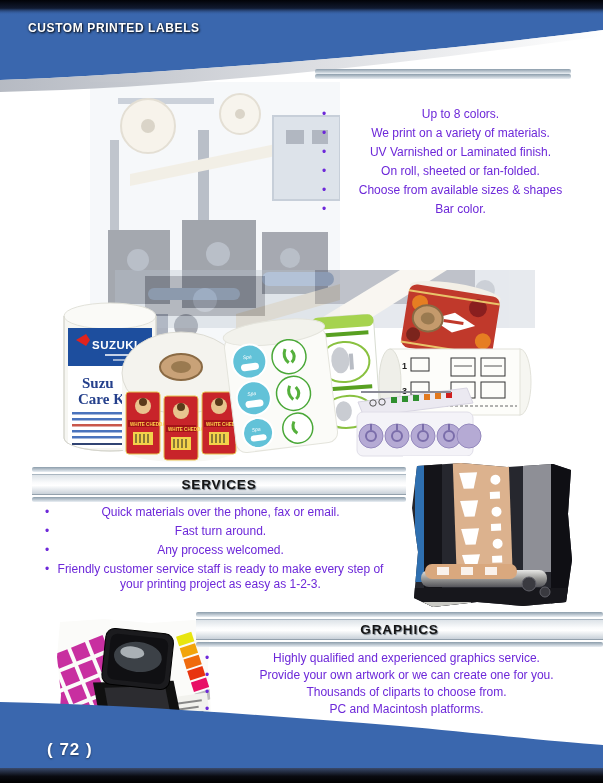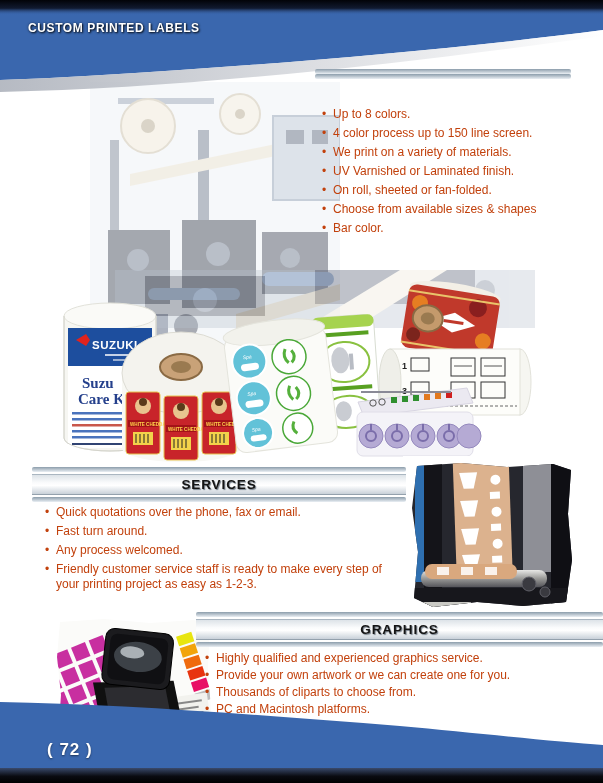--- a/index.html
+++ b/index.html
@@ -25,21 +25,21 @@
     background:linear-gradient(#dde3e8 0,#fafbfc 40%,#ffffff 55%,#c9d1d9 100%);
     border-top:1px solid #aab6c1; border-bottom:1px solid #94a1ad; }
   .hdr .bar span { font-size:13.5px; font-weight:bold; color:#141414; letter-spacing:.9px;
     text-shadow:1px 1px 1px rgba(110,120,132,.95); }
 
   .hdr-printing { left:315px; top:69px;  width:256px; }
   .hdr-services { left:32px;  top:467px; width:374px; }
   .hdr-graphics { left:196px; top:612px; width:407px; }
 
   
-  .bullets { list-style:none; z-index:4; color:#c2410c; }
+  .bullets { list-style:none; z-index:4; color:#6d28d9;text-align:center; }
   .bullets li { position:relative; padding-left:11px; font-size:12px; }
   .bullets li::before { content:"\2022"; position:absolute; left:0; top:0; }
   .printing-bullets { left:322px; top:107px; width:266px; }
   .printing-bullets li { line-height:15px; margin-bottom:4px; }
   .services-bullets { left:45px; top:505px; width:340px; }
   .services-bullets li { line-height:15px; margin-bottom:4px; }
   .graphics-bullets { left:205px; top:651px; width:392px; }
   .graphics-bullets li { line-height:14px; margin-bottom:3px; }
 
   
@@ -296,38 +296,37 @@
 
   <div class="abs page-title">CUSTOM PRINTED LABELS</div>
 
   <div class="abs hdr hdr-printing">
     <div class="rule"></div>
     <div class="rule"></div>
   </div>
   <ul class="abs bullets printing-bullets">
 
   <li>Up to 8 colors.</li>
-      <li>4 color process up to 150 line screen.</li>
       <li>We print on a variety of materials.</li>
       <li>UV Varnished or Laminated finish.</li>
       <li>On roll, sheeted or fan-folded.</li>
       <li>Choose from available sizes &amp; shapes</li>
       <li>Bar color.</li>
     </ul>
 
   <div class="abs hdr hdr-services">
     <div class="rule"></div>
     <div class="bar">
       <span>SERVICES</span>
     </div>
     <div class="rule"></div>
   </div>
   <ul class="abs bullets services-bullets">
 
-  <li>Quick quotations over the phone, fax or email.</li>
+  <li>Quick materials over the phone, fax or email.</li>
       <li>Fast turn around.</li>
       <li>Any process welcomed.</li>
       <li>Friendly customer service staff is ready to make every step of your printing project as easy as 1-2-3.</li>
     </ul>
 
   <div class="abs services-photo">
     <svg width="178" height="160" viewBox="0 0 178 160">
       <defs>
         <clipPath id="clipSvc">
           <polygon points="14,10 58,7 104,11 150,8 168,14 165,58 169,104 163,146 120,150 74,146 30,151 11,142 15,96 9,52"></polygon>

